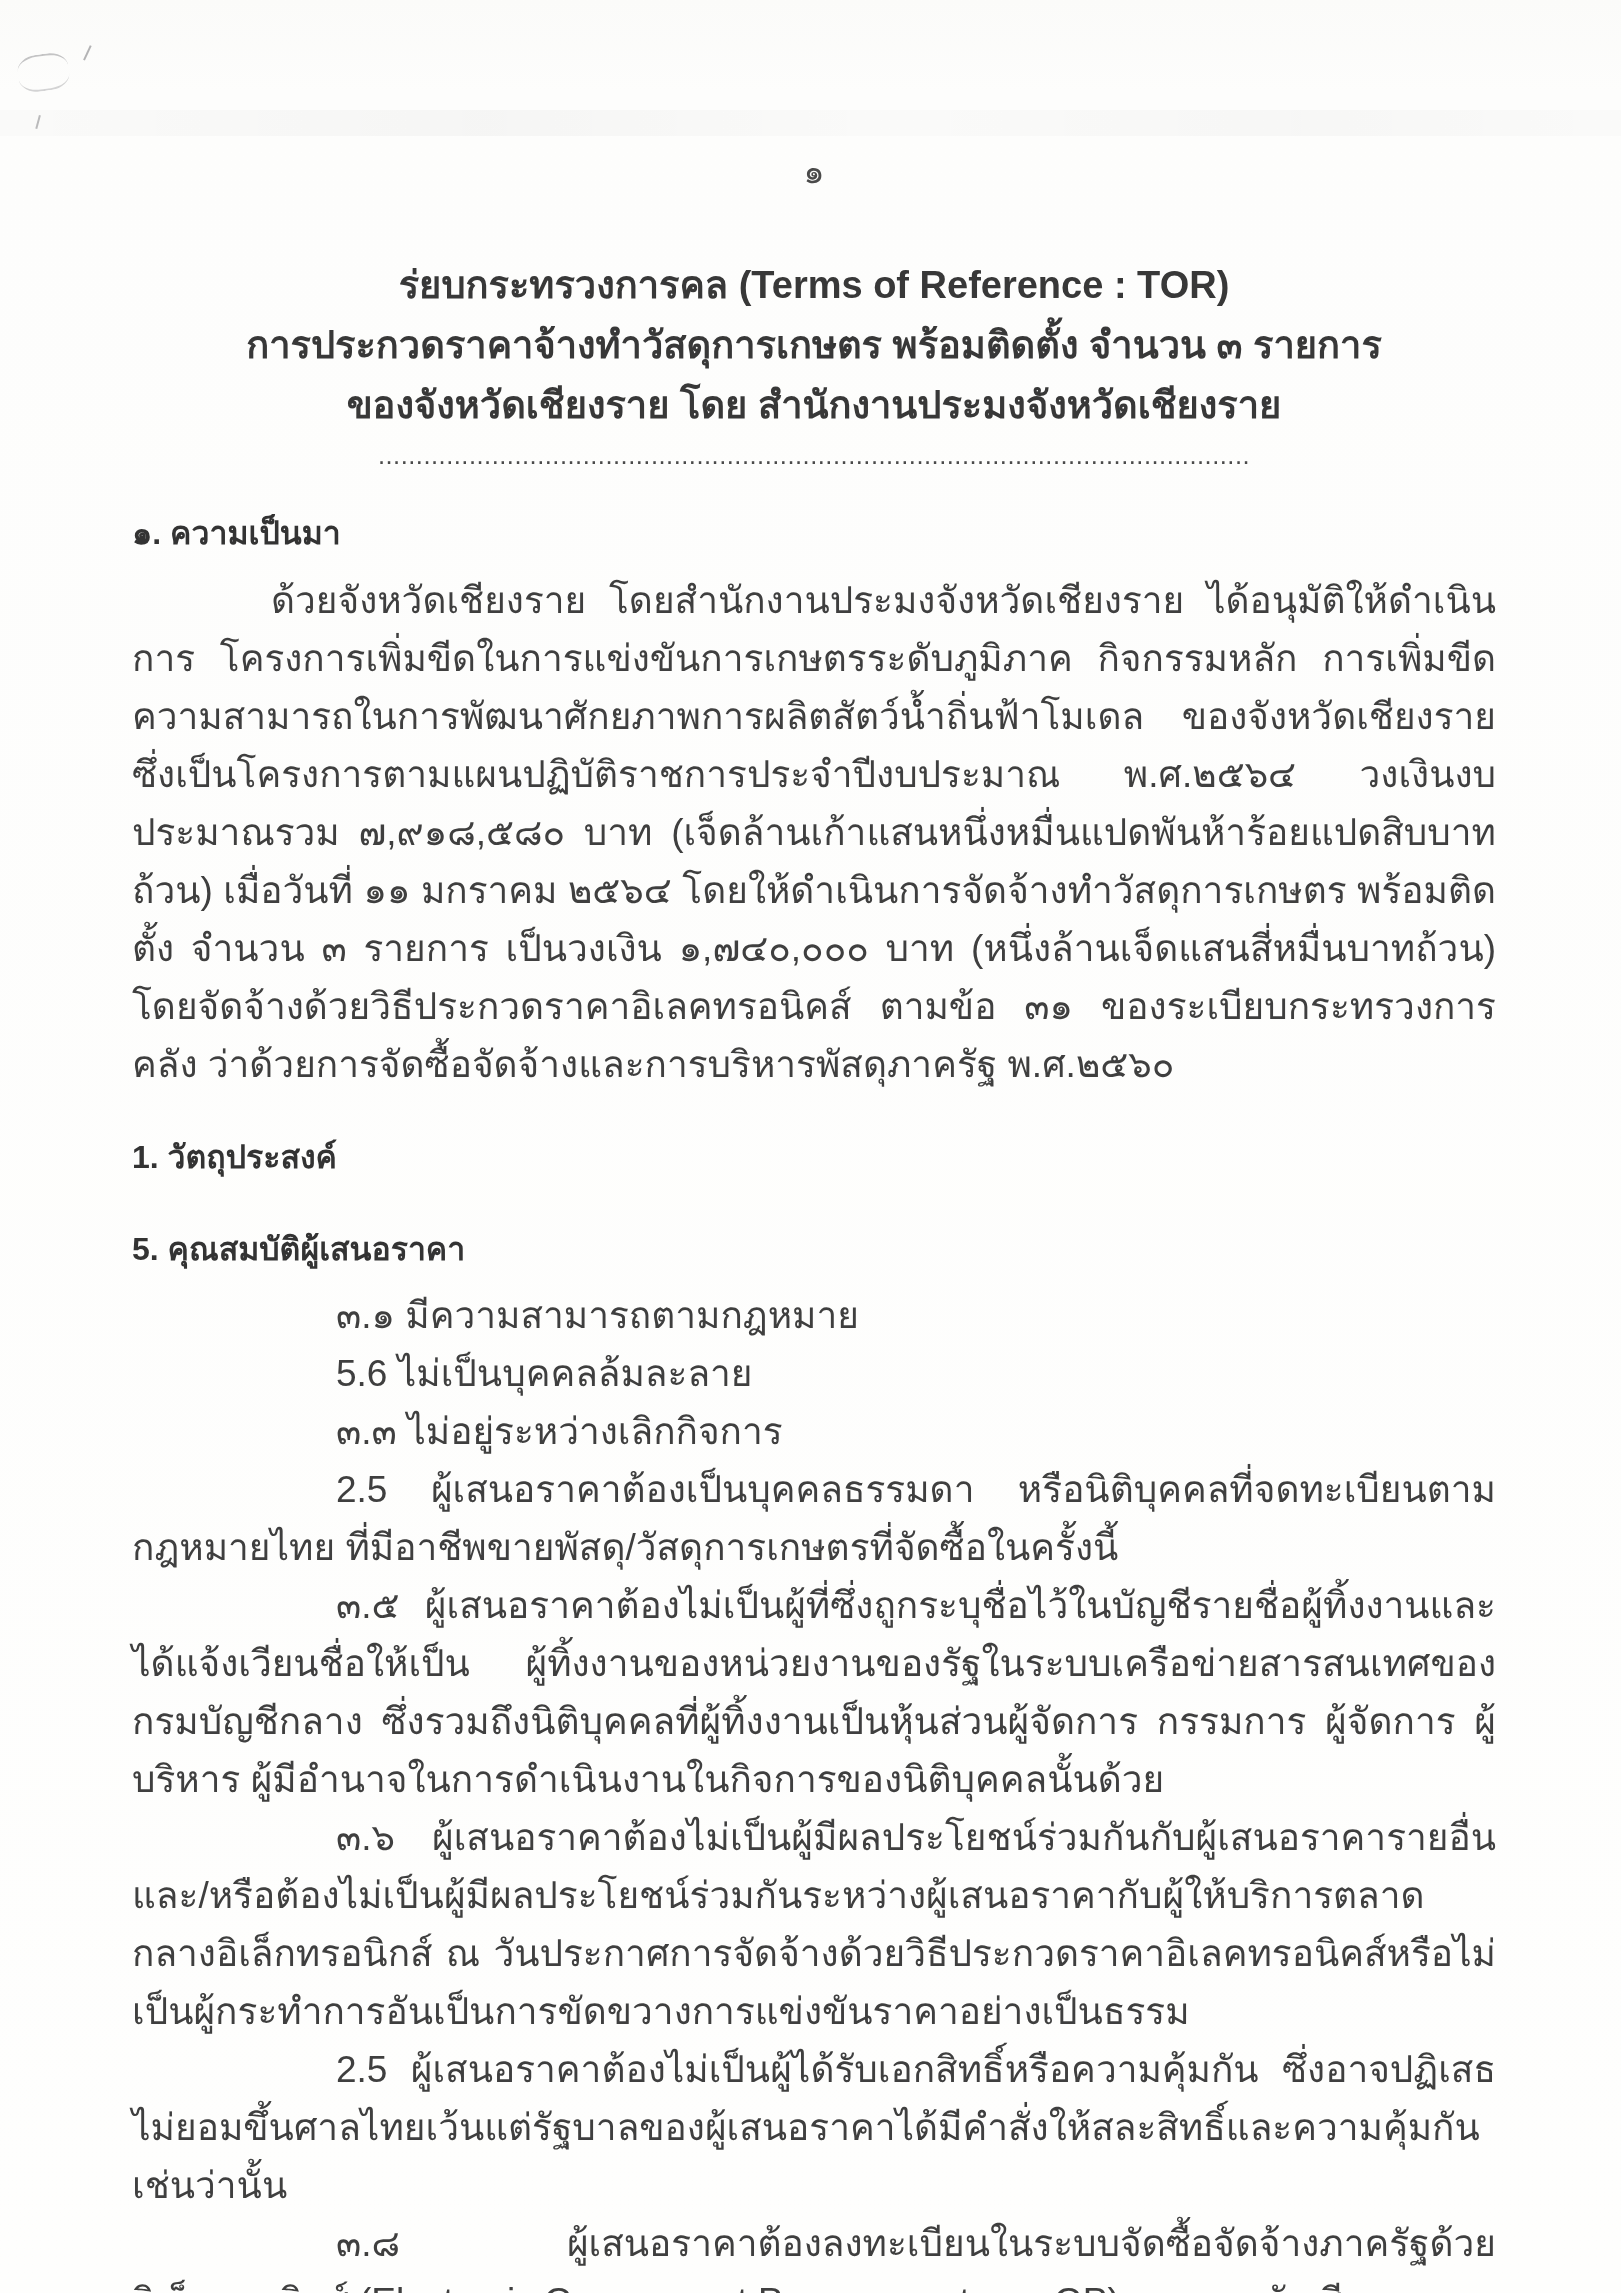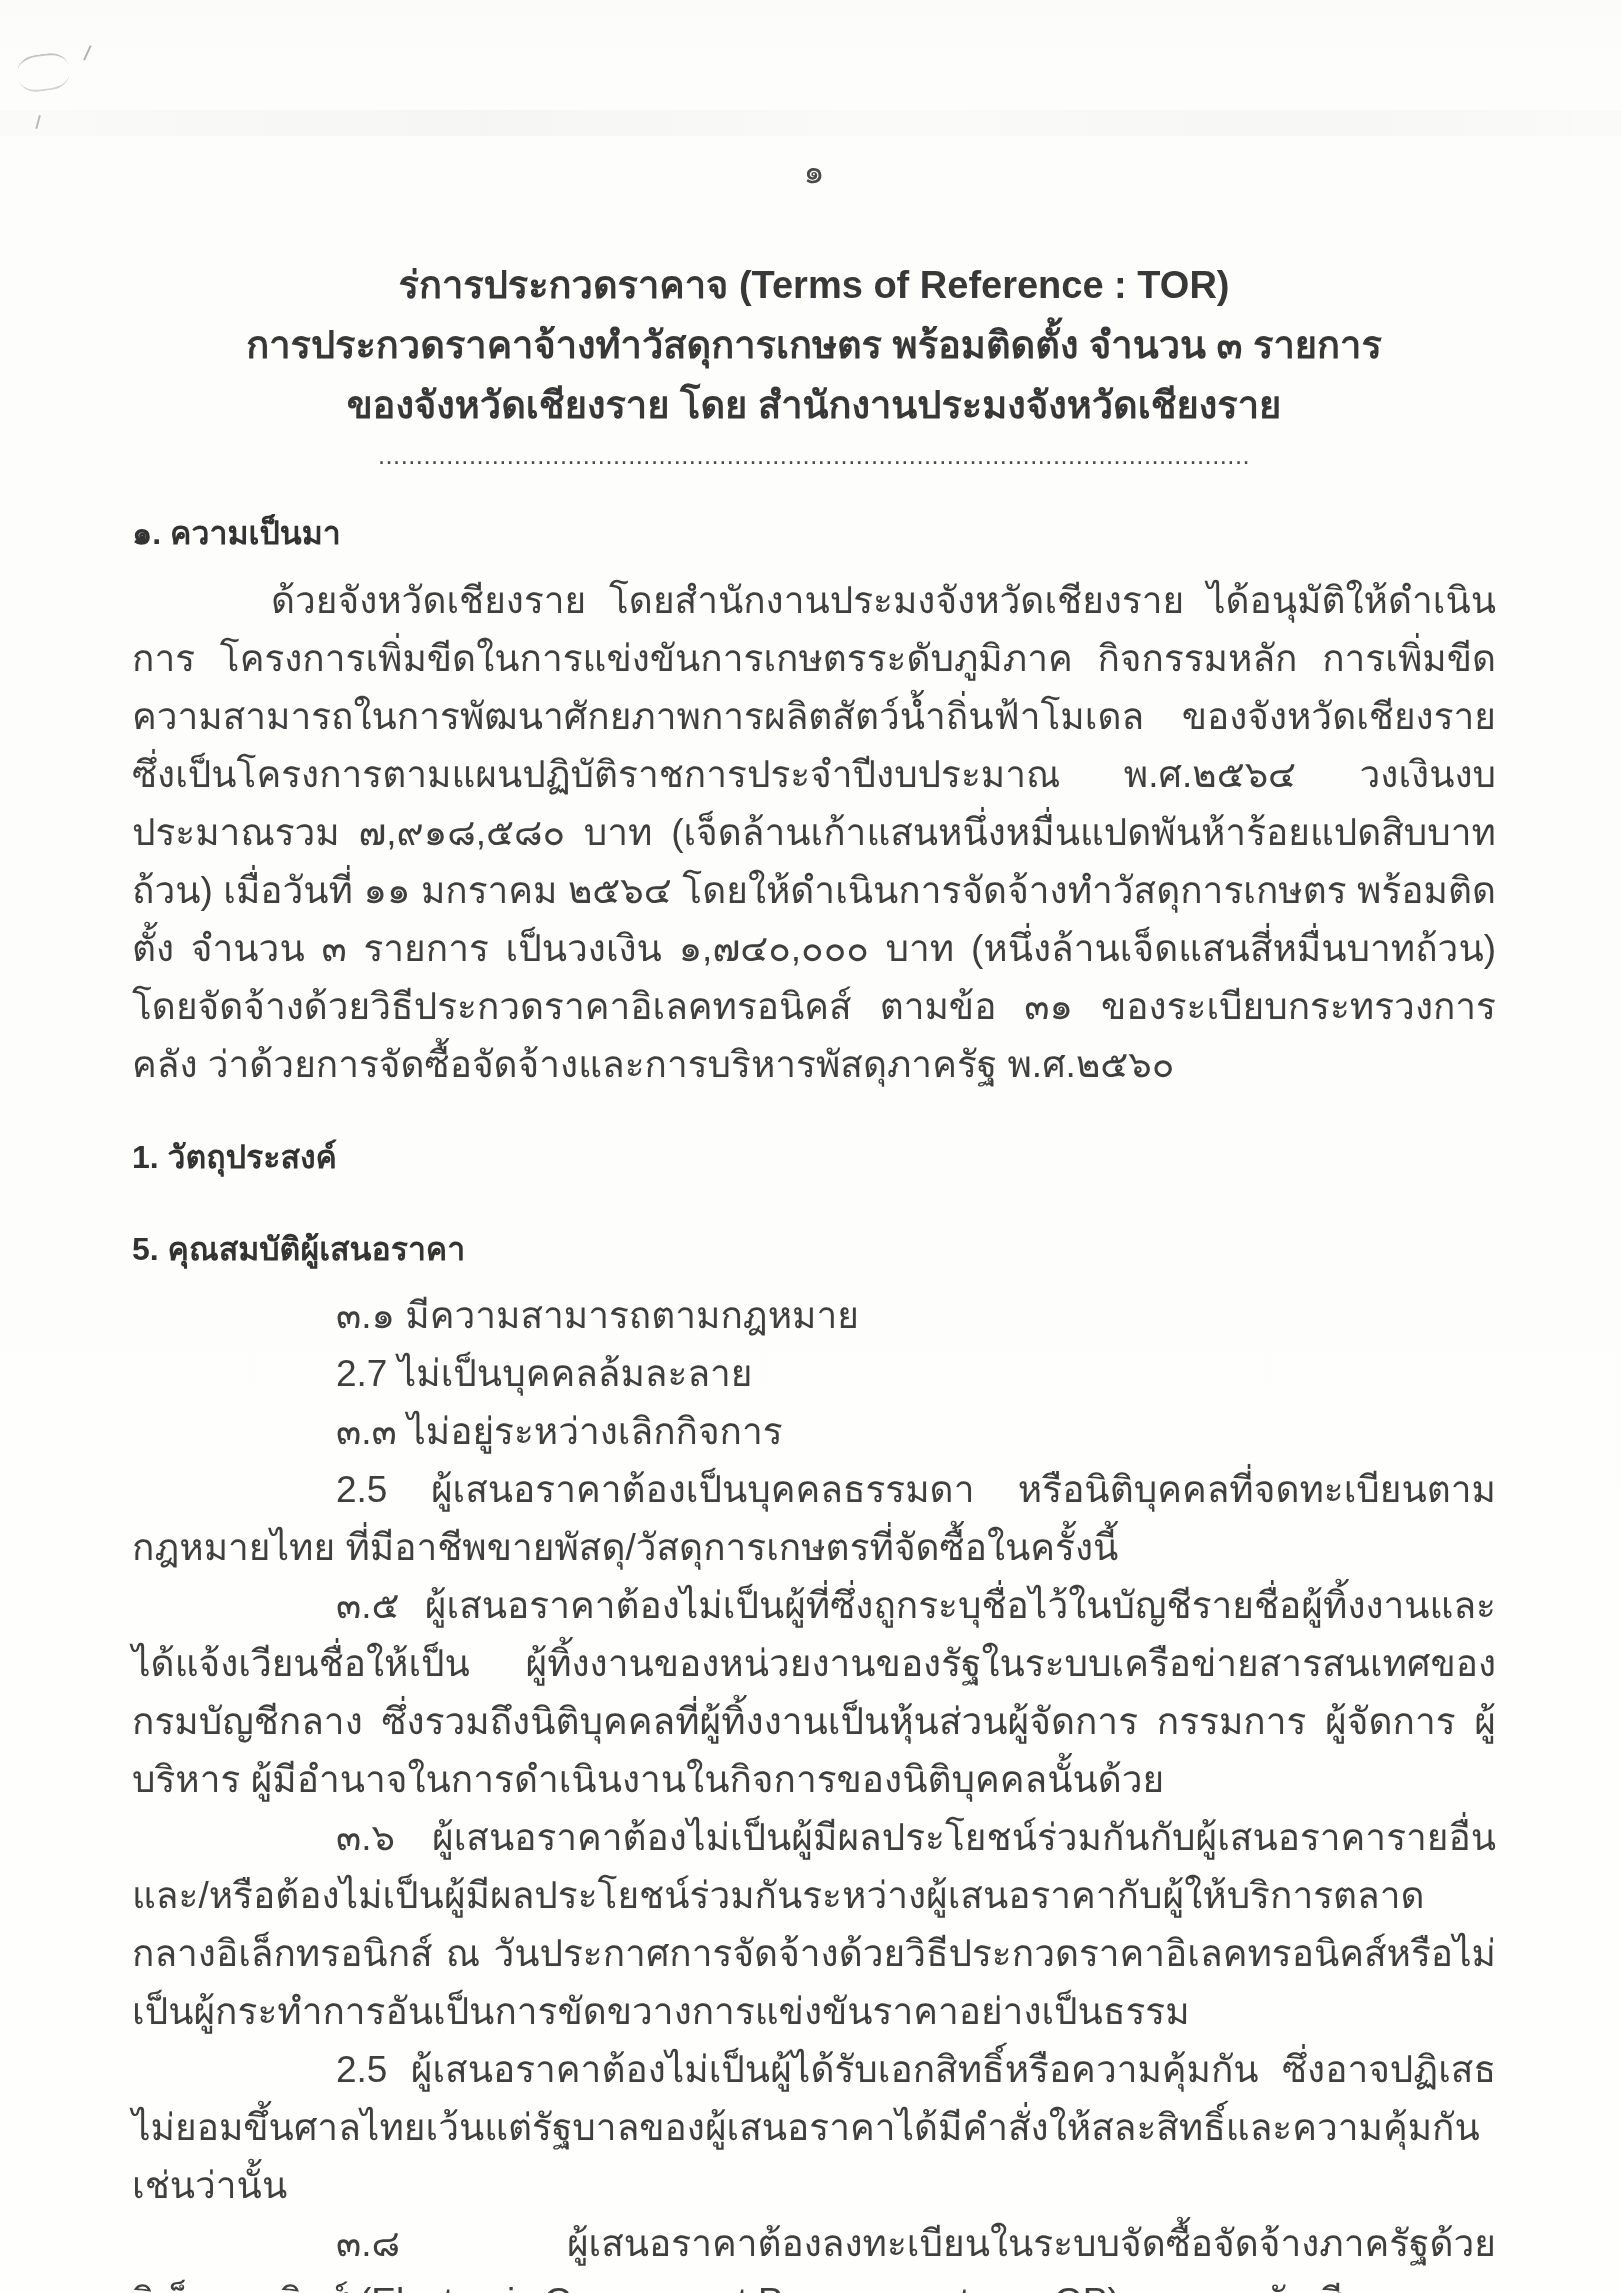--- a/index.html
+++ b/index.html
@@ -89,41 +89,41 @@
   <div class="scan-streak"></div>
   <div class="artifact a1"></div>
   <div class="artifact a2"></div>
   <div class="artifact a3"></div>
 
   <div class="content">
 
     <div class="page-number">๑</div>
 
     <div class="title-block">
-      <div class="title-line">ร่การประกวดราคาจ  (Terms  of  Reference :  TOR)</div>
+      <div class="title-line">ร่ยบกระทรวงการคล  (Terms  of  Reference :  TOR)</div>
       <div class="title-line">การประกวดราคาจ้างทำวัสดุการเกษตร พร้อมติดตั้ง  จำนวน  ๓  รายการ</div>
       <div class="title-line">ของจังหวัดเชียงราย โดย สำนักงานประมงจังหวัดเชียงราย</div>
       <div class="title-divider">...................................................................................................................</div>
     </div>
 
     <div class="section">
       <div class="sec-heading">๑. ความเป็นมา</div>
       <p class="body-par indent-par">ด้วยจังหวัดเชียงราย โดยสำนักงานประมงจังหวัดเชียงราย ได้อนุมัติให้ดำเนินการ โครงการเพิ่มขีดในการแข่งขันการเกษตรระดับภูมิภาค กิจกรรมหลัก การเพิ่มขีดความสามารถในการพัฒนาศักยภาพการผลิตสัตว์น้ำถิ่นฟ้าโมเดล ของจังหวัดเชียงราย ซึ่งเป็นโครงการตามแผนปฏิบัติราชการประจำปีงบประมาณ พ.ศ.๒๕๖๔ วงเงินงบประมาณรวม ๗,๙๑๘,๕๘๐ บาท (เจ็ดล้านเก้าแสนหนึ่งหมื่นแปดพันห้าร้อยแปดสิบบาทถ้วน) เมื่อวันที่ ๑๑ มกราคม ๒๕๖๔ โดยให้ดำเนินการจัดจ้างทำวัสดุการเกษตร พร้อมติดตั้ง  จำนวน  ๓  รายการ     เป็นวงเงิน ๑,๗๔๐,๐๐๐ บาท (หนึ่งล้านเจ็ดแสนสี่หมื่นบาทถ้วน) โดยจัดจ้างด้วยวิธีประกวดราคาอิเลคทรอนิคส์ ตามข้อ ๓๑ ของระเบียบกระทรวงการคลัง ว่าด้วยการจัดซื้อจัดจ้างและการบริหารพัสดุภาครัฐ พ.ศ.๒๕๖๐</p>
     </div>
 
     <div class="section">
       <div class="sec-heading">1. วัตถุประสงค์</div>
     </div>
 
     <div class="section">
       <div class="sec-heading">5. คุณสมบัติผู้เสนอราคา</div>
 
       <p class="body-par indent-item"><span>๓.๑</span> <span>มีความสามารถตามกฎหมาย</span></p>
 
-      <p class="body-par indent-item"><span>2.7</span> <span>ไม่เป็นบุคคลล้มละลาย</span></p>
+      <p class="body-par indent-item"><span>5.6</span> <span>ไม่เป็นบุคคลล้มละลาย</span></p>
 
       <p class="body-par indent-item"><span>๓.๓</span> <span>ไม่อยู่ระหว่างเลิกกิจการ</span></p>
 
       <p class="body-par indent-item"><span>2.5</span> <span>ผู้เสนอราคาต้องเป็นบุคคลธรรมดา หรือนิติบุคคลที่จดทะเบียนตามกฎหมายไทย ที่มีอาชีพขายพัสดุ/วัสดุการเกษตรที่จัดซื้อในครั้งนี้</span></p>
 
       <p class="body-par indent-item"><span>๓.๕</span> <span>ผู้เสนอราคาต้องไม่เป็นผู้ที่ซึ่งถูกระบุชื่อไว้ในบัญชีรายชื่อผู้ทิ้งงานและได้แจ้งเวียนชื่อให้เป็น  ผู้ทิ้งงานของหน่วยงานของรัฐในระบบเครือข่ายสารสนเทศของกรมบัญชีกลาง  ซึ่งรวมถึงนิติบุคคลที่ผู้ทิ้งงานเป็นหุ้นส่วนผู้จัดการ กรรมการ ผู้จัดการ ผู้บริหาร ผู้มีอำนาจในการดำเนินงานในกิจการของนิติบุคคลนั้นด้วย</span></p>
 
       <p class="body-par indent-item"><span>๓.๖</span> <span>ผู้เสนอราคาต้องไม่เป็นผู้มีผลประโยชน์ร่วมกันกับผู้เสนอราคารายอื่น  และ/หรือต้องไม่เป็นผู้มีผลประโยชน์ร่วมกันระหว่างผู้เสนอราคากับผู้ให้บริการตลาดกลางอิเล็กทรอนิกส์  ณ วันประกาศการจัดจ้างด้วยวิธีประกวดราคาอิเลคทรอนิคส์หรือไม่เป็นผู้กระทำการอันเป็นการขัดขวางการแข่งขันราคาอย่างเป็นธรรม</span></p>
 
       <p class="body-par indent-item"><span>2.5</span> <span>ผู้เสนอราคาต้องไม่เป็นผู้ได้รับเอกสิทธิ์หรือความคุ้มกัน  ซึ่งอาจปฏิเสธไม่ยอมขึ้นศาลไทยเว้นแต่รัฐบาลของผู้เสนอราคาได้มีคำสั่งให้สละสิทธิ์และความคุ้มกันเช่นว่านั้น</span></p>

